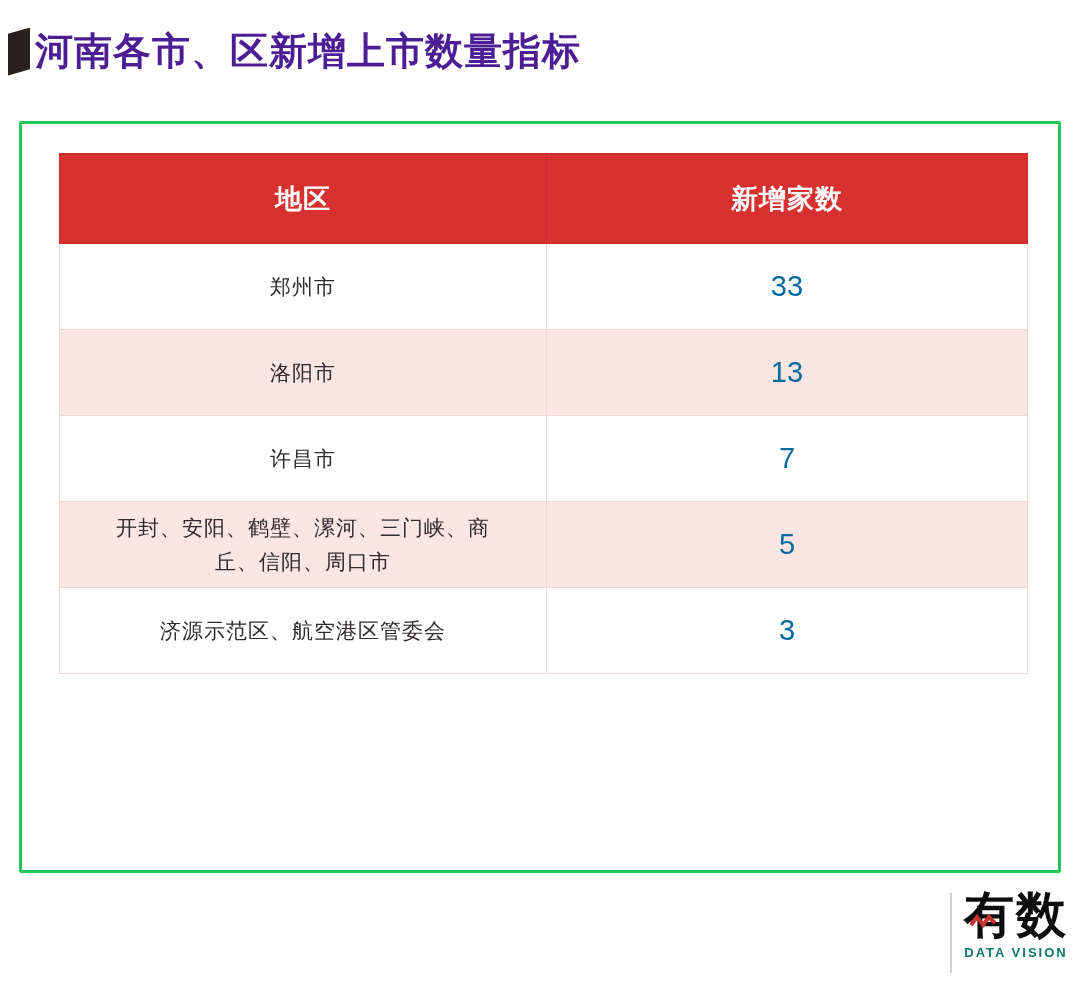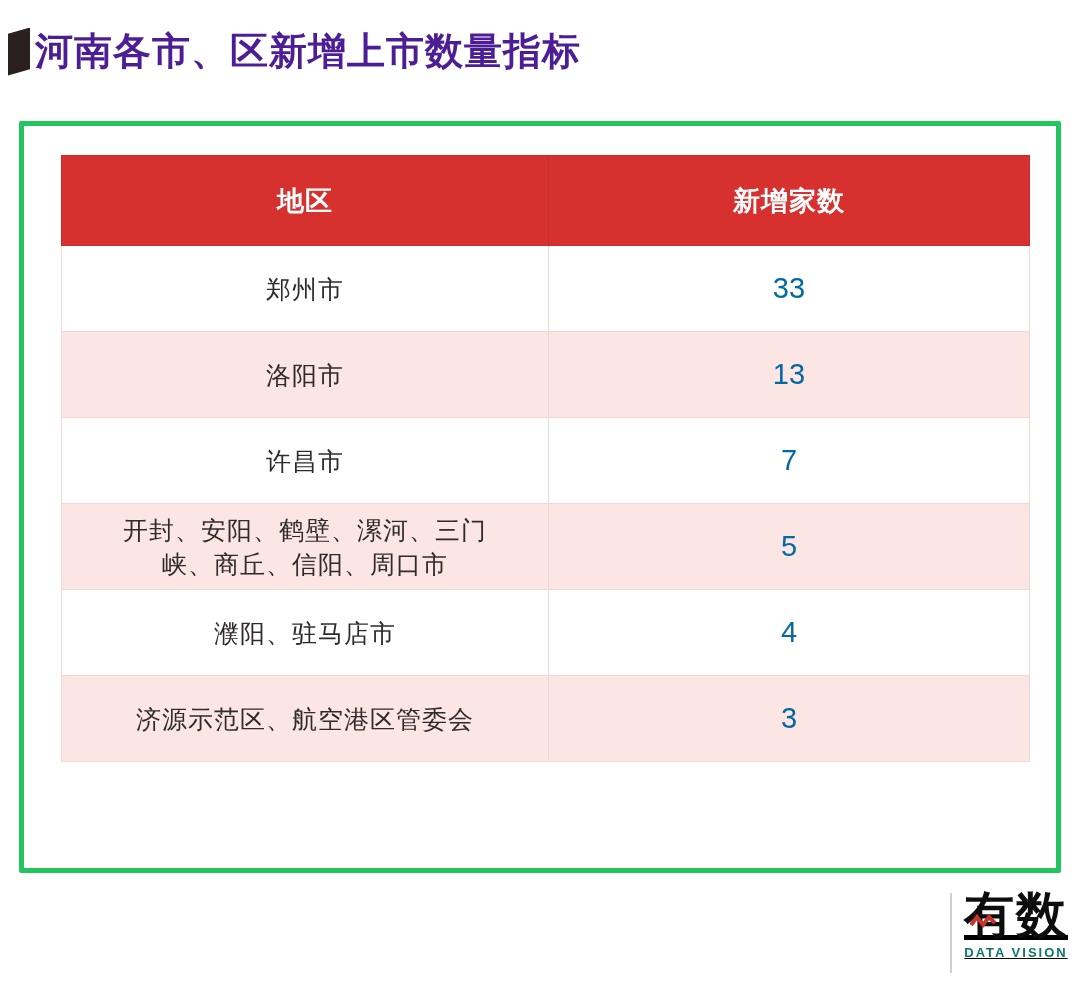--- a/index.html
+++ b/index.html
@@ -32,21 +32,21 @@
     letter-spacing: 1px;
     white-space: nowrap;
   }
 
   
   .card {
     position: absolute;
     left: 19px; top: 121px;
     width: 1042px; height: 752px;
     background: #ffffff;
-    border: 5px solid #22c55e;
+    border: 3px solid #22c55e;
     border-radius: 2px;
   }
 
   
   table.data-table {
     position: absolute;
     left: 37px; top: 29px;
     width: 968px;
     border-collapse: collapse;
     table-layout: fixed;
@@ -61,21 +61,21 @@
     border: 1px solid #c92c2a;
   }
   .data-table td {
     height: 86px;
     text-align: center;
     vertical-align: middle;
     border: 1px solid #f1d8d6;
     color: #2f2b2b;
   }
   .data-table td.region {
-    font-size: 25px;
+    font-size: 21px;
     padding: 0 55px;
     line-height: 34px;
     letter-spacing: 1px;
     margin-top: 16px;
   }
   .data-table td.count {
     font-size: 29px;
     color: #0369a1;
   }
   .data-table tbody tr:nth-child(even) td {
@@ -101,21 +101,20 @@
     position: absolute;
     left: 950px; top: 893px;
     width: 2px; height: 80px;
     background: #cfcfcf;
   }
   .logo {
     position: absolute;
     left: 962px; top: 886px;
     width: 108px;
     text-align: center;
-    text-decoration: underline;
   }
   .logo-text {
     font-size: 50px;
     font-weight: 900;
     color: #0d0d0d;
     letter-spacing: 2px;
     line-height: 58px;
     position: relative;
     white-space: nowrap;
   }
@@ -163,24 +162,20 @@
       </tr>
       <tr>
         <td class="region">许昌市</td>
         <td class="count">7</td>
       </tr>
       <tr>
         <td class="region">开封、安阳、鹤壁、漯河、三门峡、商丘、信阳、周口市</td>
         <td class="count">5</td>
       </tr>
       <tr>
-        <td class="region">濮阳、驻马店市</td>
-        <td class="count">4</td>
-      </tr>
-      <tr>
         <td class="region">济源示范区、航空港区管委会</td>
         <td class="count">3</td>
       </tr>
     </tbody>
   </table>
 </div>
 
 <div class="footer-credits">
 </div>
 

